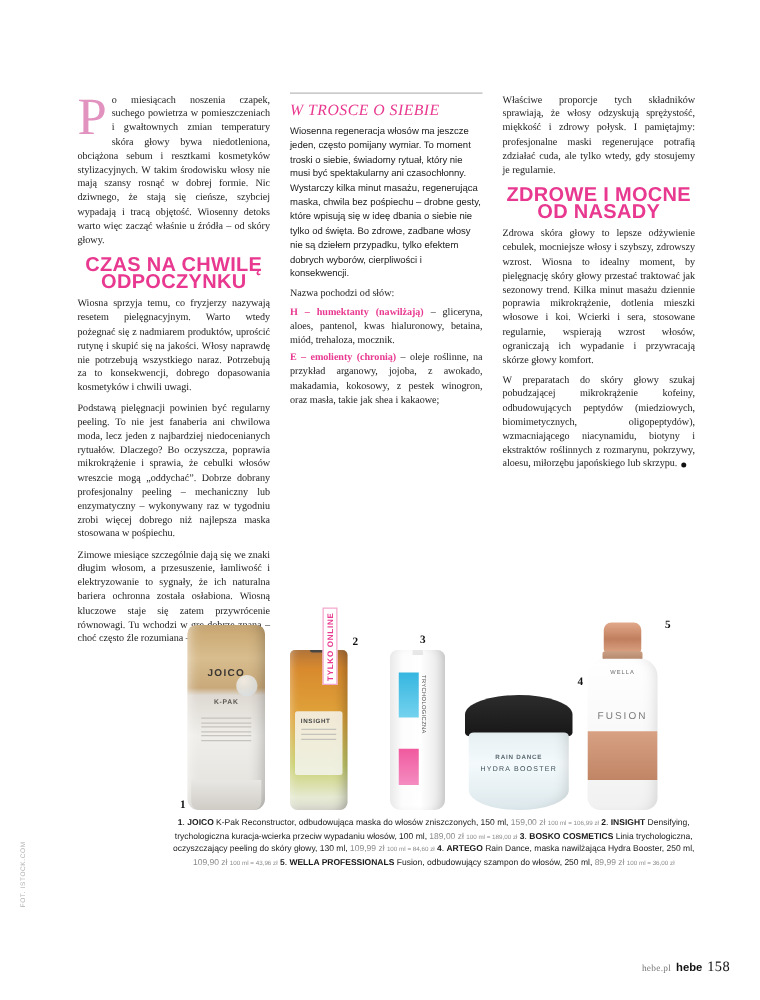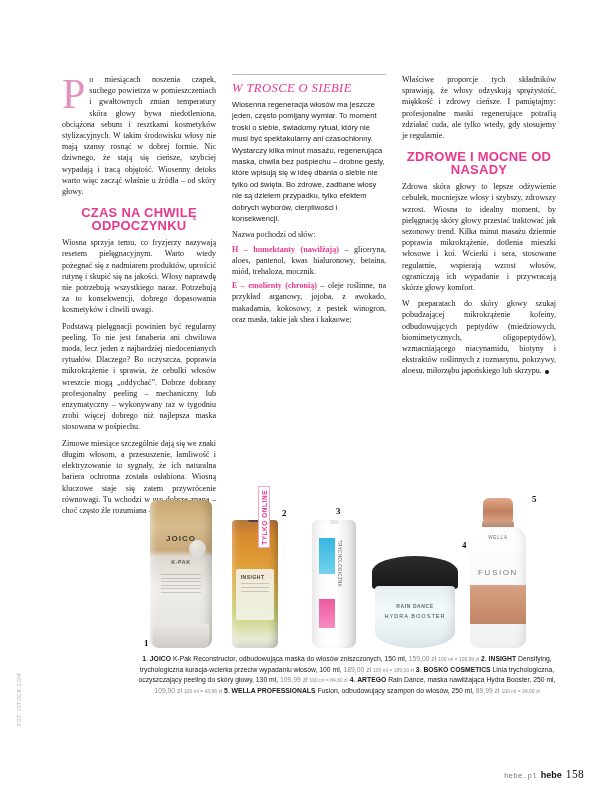--- a/index.html
+++ b/index.html
@@ -50,21 +50,21 @@
     font-size:42px;
     line-height:34px;
     color:#e292bf;
     padding:2px 4px 0 0;
     margin-top:1px;
   }
 
   
   h2.head-pink {
     font-family:"Liberation Sans", sans-serif;
-    font-size:13px;
+    font-size:16px;
     font-weight:600;
     color:#e8388f;
     text-align:center;
     letter-spacing:0.25px;
     line-height:13px;
     margin:9px 0 5px 0;
     text-transform:uppercase;
   }
   h2.head-serif-pink {
     font-family:"Liberation Serif", serif;
@@ -306,21 +306,21 @@
   .captions .price { color:#8a8a8a; }
   .captions .unit { color:#8a8a8a; font-size:5px; }
 
   
   .footer {
     position:absolute;
     right:24px; bottom:20px;
     display:flex; align-items:baseline; gap:4px;
   }
   .footer .hebepl {
-    font-family:Liberation Mono, monospace;
+    font-family:Liberation Serif, serif;
     font-size:7.5px; color:#777; letter-spacing:.2px;
   }
   .footer .hebe {
     font-family:"Liberation Sans", sans-serif;
     font-size:9px; font-weight:700; color:#111;
   }
   .footer .pg {
     font-family:"Liberation Serif", serif;
     font-size:11.5px; color:#111; letter-spacing:.3px;
   }
@@ -364,21 +364,21 @@
 
       <p class="serif-body peh-line">Nazwa pochodzi od słów:</p>
 
 
       <p class="serif-body peh-line"><span class="peh-label">H – humektanty (nawilżają)</span><span> – gliceryna, aloes, pantenol, kwas hialuronowy, betaina, miód, trehaloza, mocznik.</span></p>
 
       <p class="serif-body peh-line"><span class="peh-label">E – emolienty (chronią)</span><span> – oleje roślinne, na przykład arganowy, jojoba, z awokado, makadamia, kokosowy, z pestek winogron, oraz masła, takie jak shea i kakaowe;</span></p>
     </div>
 
     <div class="col">
-      <p class="serif-body">Właściwe proporcje tych składników sprawiają, że włosy odzyskują sprężystość, miękkość i zdrowy cieńsze. I pamiętajmy: profesjonalne maski regenerujące potrafią zdziałać cuda, ale tylko wtedy, gdy stosujemy je regularnie.</p>
+      <p class="serif-body">Właściwe proporcje tych składników sprawiają, że włosy odzyskują sprężystość, miękkość i zdrowy połysk. I pamiętajmy: profesjonalne maski regenerujące potrafią zdziałać cuda, ale tylko wtedy, gdy stosujemy je regularnie.</p>
 
       <h2 class="head-pink">ZDROWE I MOCNE OD NASADY</h2>
       <p class="serif-body">Zdrowa skóra głowy to lepsze odżywienie cebulek, mocniejsze włosy i szybszy, zdrowszy wzrost. Wiosna to idealny moment, by pielęgnację skóry głowy przestać traktować jak sezonowy trend. Kilka minut masażu dziennie poprawia mikrokrążenie, dotlenia mieszki włosowe i koi. Wcierki i sera, stosowane regularnie, wspierają wzrost włosów, ograniczają ich wypadanie i przywracają skórze głowy komfort.</p>
       <p class="serif-body"><span>W preparatach do skóry głowy szukaj pobudzającej mikrokrążenie kofeiny, odbudowujących peptydów (miedziowych, biomimetycznych, oligopeptydów), wzmacniającego niacynamidu, biotyny i ekstraktów roślinnych z rozmarynu, pokrzywy, aloesu, miłorzębu japońskiego lub skrzypu.</span><span class="endmark"></span></p>
     </div>
 
   </div>
 
   <div class="products">
 

